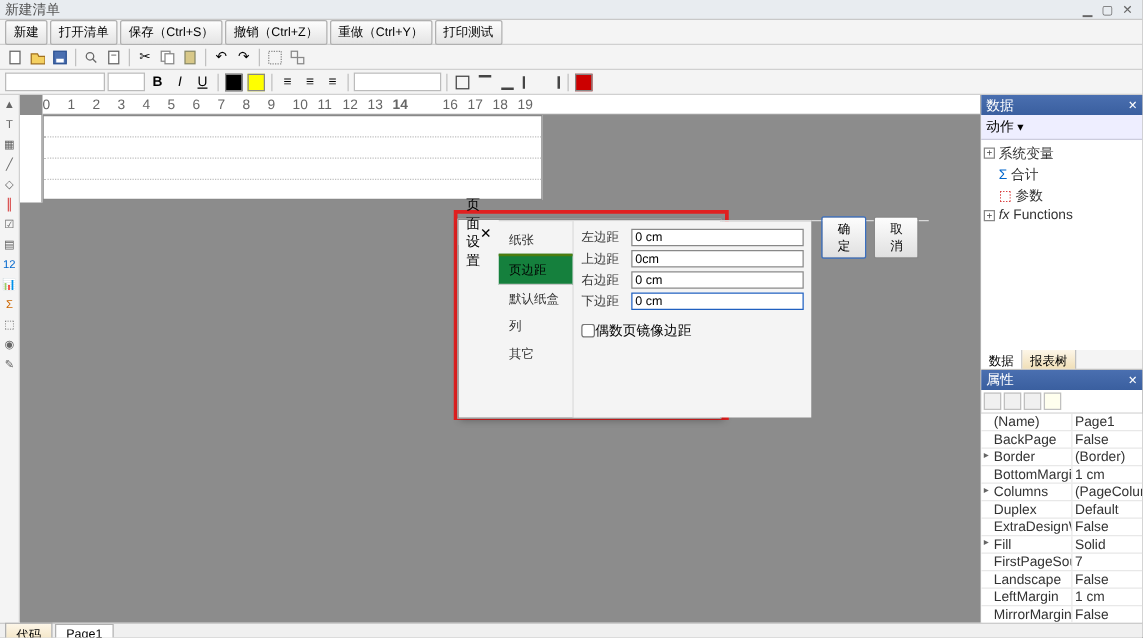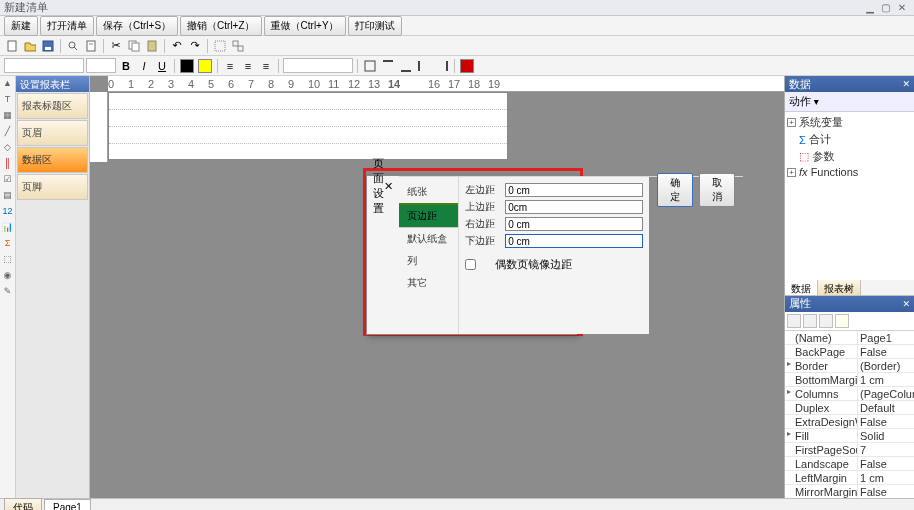--- a/index.html
+++ b/index.html
@@ -56,21 +56,21 @@
 .dlg-title .x{margin-left:auto;font-family:sans-serif;cursor:pointer}
 .dlg-body{flex:1;display:flex;border-top:1px solid #d8d8d8}
 .dlg-tabs{width:60px;border-right:1px solid #d8d8d8;display:flex;flex-direction:column;padding:4px 0}
 .dlg-tabs .dt{padding:4px 8px;font-size:10px;cursor:pointer;color:#333}
 .dlg-tabs .dt.active{font-weight:normal;color:#000;border-top:2px solid #4d7c0f;border-bottom:1px solid #c8c8c8;background:#15803d}
 .dlg-content{flex:1;padding:6px;display:flex;flex-direction:column;gap:3px;background:#f4f4f4}
 .fld{display:flex;align-items:center;gap:4px}
 .fld label{width:36px;font-size:10px;color:#333}
 .fld input{flex:1;border:1px solid #888;height:14px;font-size:10px;padding:0 2px;background:#fff}
 .fld input.focus{border:1px solid #2060c0}
-.chk{display:flex;align-items:center;gap:19px;margin-top:6px}
+.chk{display:flex;align-items:center;gap:0;margin-top:6px}
 .chk input{width:11px;height:11px}
 .dlg-foot{height:26px;display:flex;justify-content:flex-start;align-items:center;gap:6px;padding:0 8px;border-top:1px solid #d8d8d8}
 .dlg-foot button{border:1px solid #888;background:linear-gradient(#fdfdfd,#e0e0e0);padding:2px 12px;font-size:10px;border-radius:2px;cursor:pointer}
 .dlg-foot button.primary{border:1px solid #3a6fc0}
 svg{display:block}
 </style>
 </head>
 <body>
 
 <div class="titlebar">
@@ -219,29 +219,20 @@
     <span class="lico">☑</span>
     <span class="lico">▤</span>
     <span class="lico" style="color:#06c">12</span>
     <span class="lico">📊</span>
     <span class="lico" style="color:#c60">Σ</span>
     <span class="lico">⬚</span>
     <span class="lico">◉</span>
     <span class="lico">✎</span>
   </div>
 
-  <div class="bands">
-    <div class="bandhead">设置报表栏</div>
-    <div id="band-list">
-        <div class="banditem">报表标题区</div>
-        <div class="banditem">页眉</div>
-        <div class="banditem active">数据区</div>
-        <div class="banditem">页脚</div>
-      </div>
-  </div>
 
   <div class="canvas">
     <div class="ruler-h" id="ruler-h">
         <span class="tick" style="left: 0px;">0</span>
         <span class="tick" style="left: 20px;">1</span>
         <span class="tick" style="left: 40px;">2</span>
         <span class="tick" style="left: 60px;">3</span>
         <span class="tick" style="left: 80px;">4</span>
         <span class="tick" style="left: 100px;">5</span>
         <span class="tick" style="left: 120px;">6</span>

